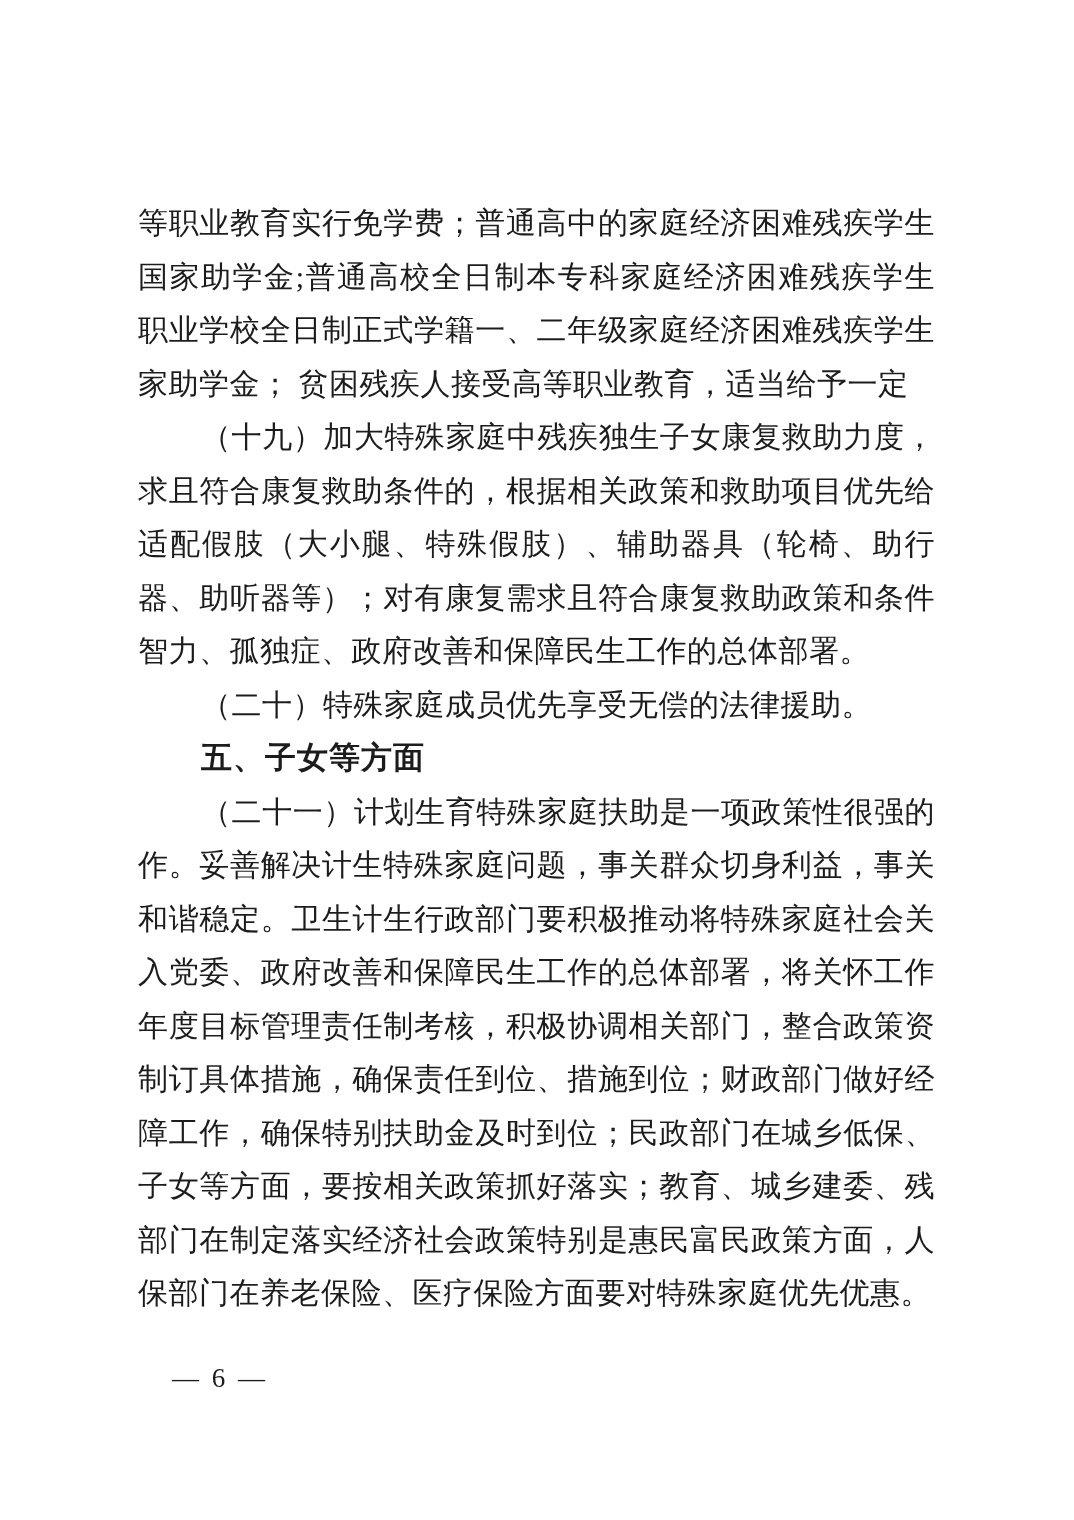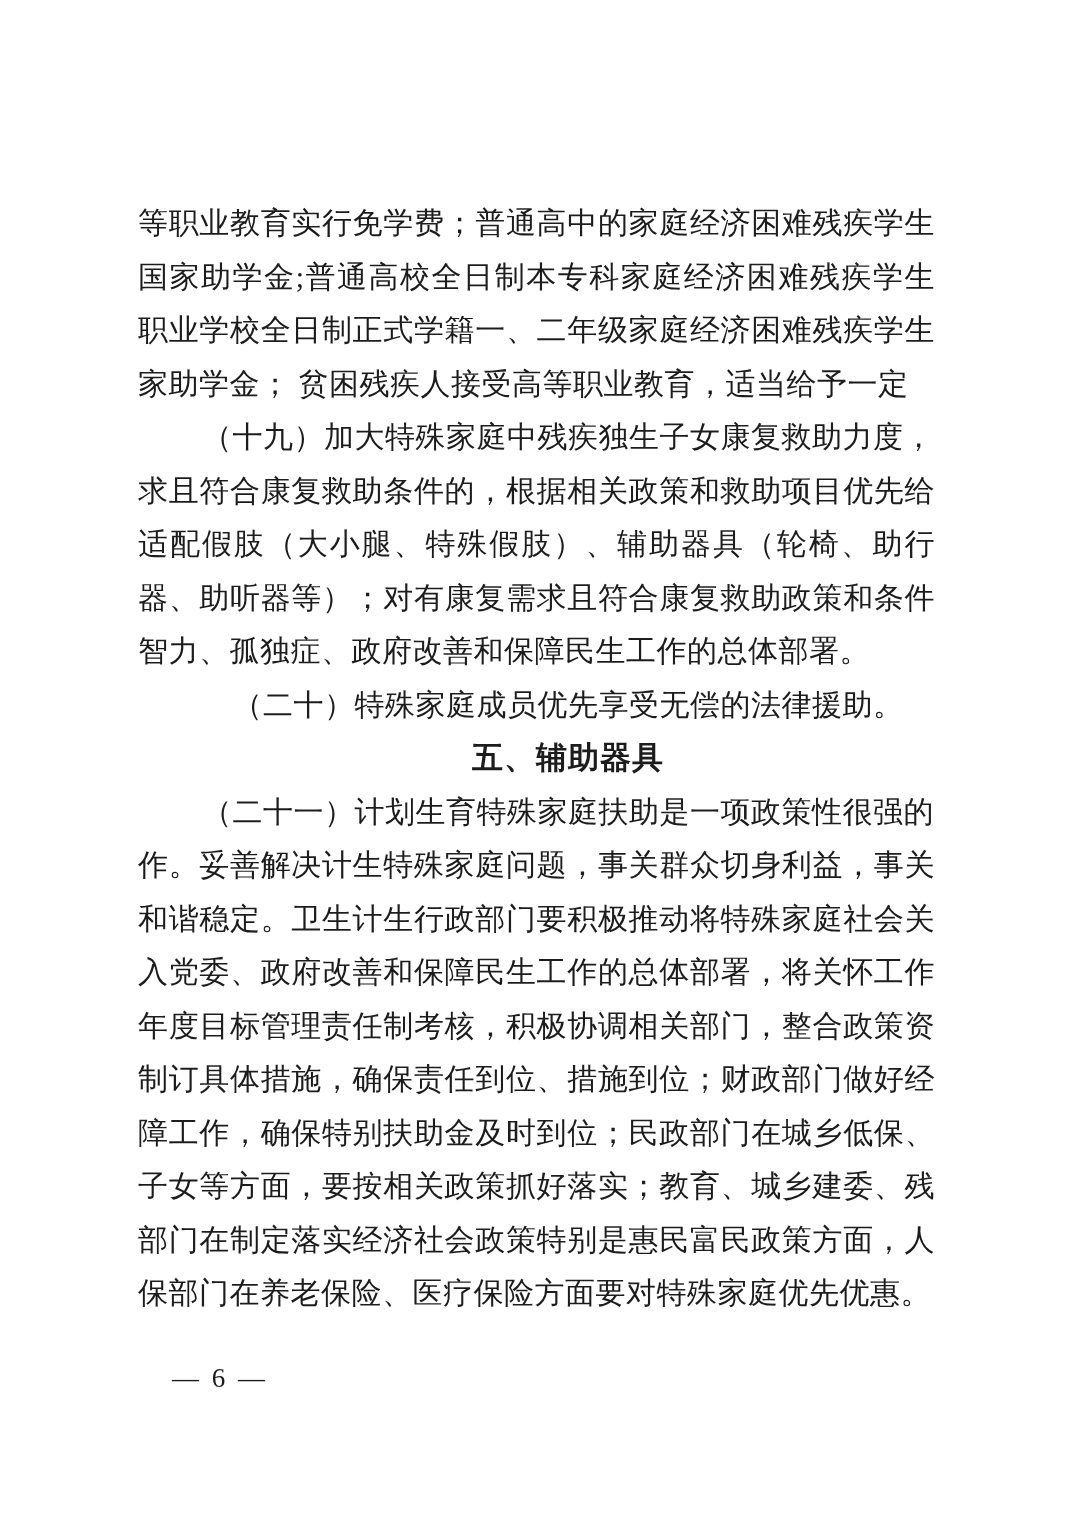--- a/index.html
+++ b/index.html
@@ -29,21 +29,20 @@
     letter-spacing: 0.5px;
     text-align: left;
     overflow: hidden;
   }
   .line.fill {
     text-align: justify;
     text-align-last: justify;
   }
   .line.indent {
     padding-left: 63px;
-    text-align: center;
   }
   .line.heading {
     font-family: "Liberation Sans", "DejaVu Sans", sans-serif;
     font-weight: bold;
     font-size: 31px;
     letter-spacing: 1px;
   }
   .page-footer {
     position: absolute;
     left: 172px;
@@ -61,21 +60,21 @@
       <div class="line fill">等职业教育实行免学费；普通高中的家庭经济困难残疾学生可享受</div>
       <div class="line fill">国家助学金;普通高校全日制本专科家庭经济困难残疾学生和中等</div>
       <div class="line fill">职业学校全日制正式学籍一、二年级家庭经济困难残疾学生享受国</div>
       <div class="line">家助学金； 贫困残疾人接受高等职业教育，适当给予一定补助。</div>
       <div class="line indent fill">（十九）加大特殊家庭中残疾独生子女康复救助力度，对有需</div>
       <div class="line fill">求且符合康复救助条件的，根据相关政策和救助项目优先给予免费</div>
       <div class="line fill">适配假肢（大小腿、特殊假肢）、辅助器具（轮椅、助行器、助视</div>
       <div class="line fill">器、助听器等）；对有康复需求且符合康复救助政策和条件的听力、</div>
       <div class="line">智力、孤独症、政府改善和保障民生工作的总体部署。</div>
       <div class="line indent">（二十）特殊家庭成员优先享受无偿的法律援助。</div>
-      <div class="line heading indent">五、辅助器具</div>
+      <div class="line heading indent">五、子女等方面</div>
       <div class="line indent fill">（二十一）计划生育特殊家庭扶助是一项政策性很强的工</div>
       <div class="line fill">作。妥善解决计生特殊家庭问题，事关群众切身利益，事关社会</div>
       <div class="line fill">和谐稳定。卫生计生行政部门要积极推动将特殊家庭社会关怀纳</div>
       <div class="line fill">入党委、政府改善和保障民生工作的总体部署，将关怀工作纳入</div>
       <div class="line fill">年度目标管理责任制考核，积极协调相关部门，整合政策资源，</div>
       <div class="line fill">制订具体措施，确保责任到位、措施到位；财政部门做好经费保</div>
       <div class="line fill">障工作，确保特别扶助金及时到位；民政部门在城乡低保、收养</div>
       <div class="line fill">子女等方面，要按相关政策抓好落实；教育、城乡建委、残联等</div>
       <div class="line fill">部门在制定落实经济社会政策特别是惠民富民政策方面，人力社</div>
       <div class="line">保部门在养老保险、医疗保险方面要对特殊家庭优先优惠。</div>

